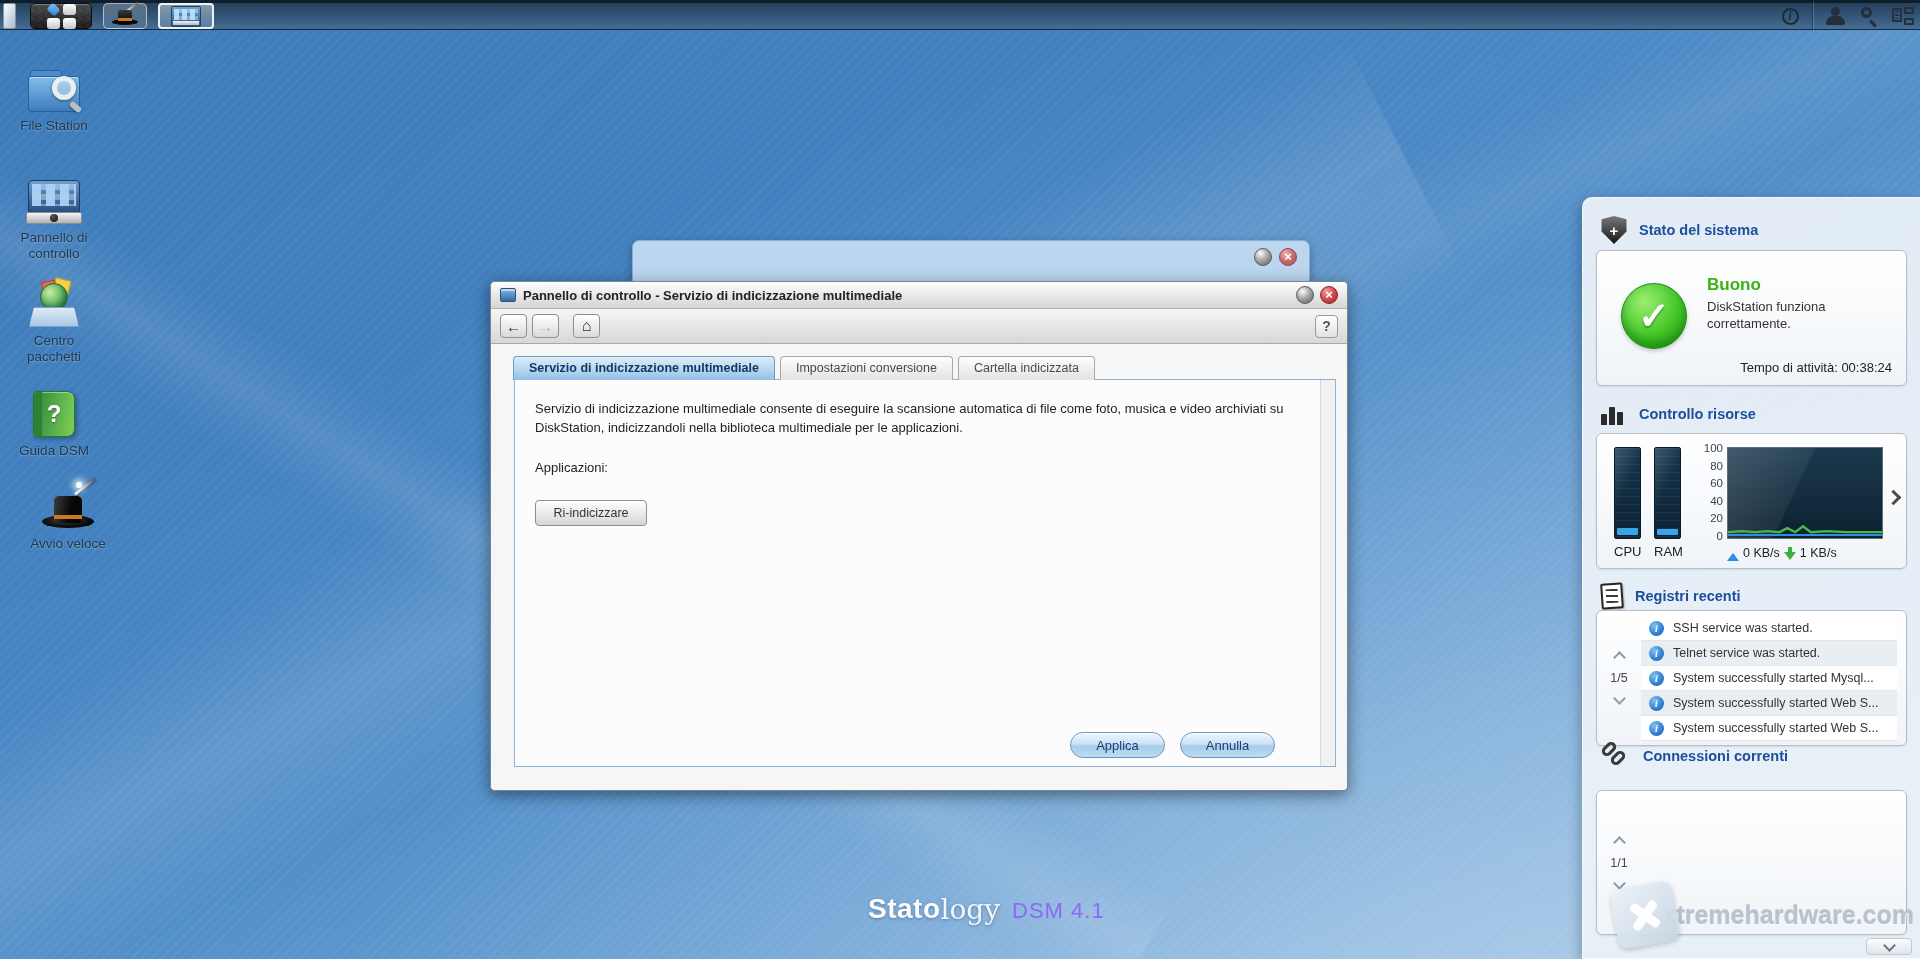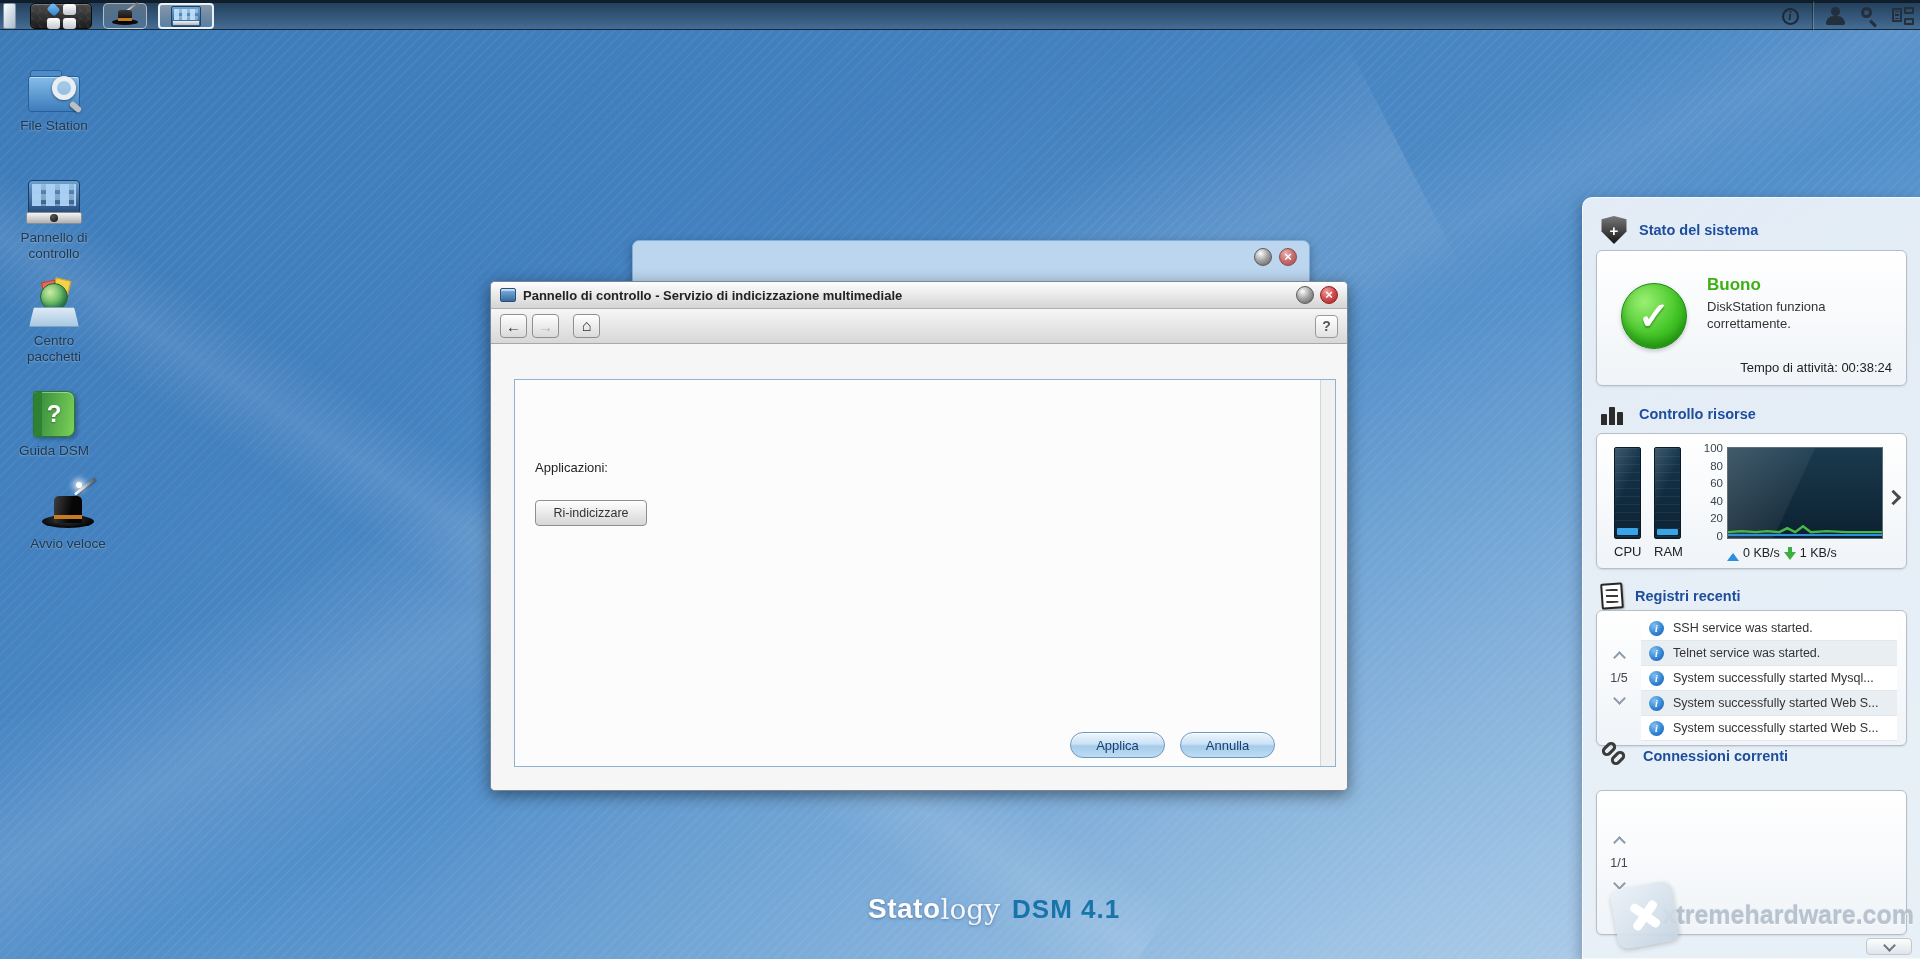--- a/index.html
+++ b/index.html
@@ -268,21 +268,21 @@
   .kick-icon .no { position:absolute; right:0; top:3px; width:9px; height:9px; border-radius:50%;
     background:#d03030; border:1px solid #fff; color:#fff; font-size:7px; line-height:7px; text-align:center; font-weight:bold; }
   .collapse-tab { position:absolute; right:8px; bottom:3px; width:46px; height:17px; border-radius:4px;
     background:linear-gradient(#fdfdfd,#dfe5ea); border:1px solid #c0c8d0;
     display:flex; align-items:center; justify-content:center; }
   .collapse-tab .chev { border-color:#6a7684; }
   
   .syno-mark { position:absolute; left:868px; top:893px; z-index:2; display:flex; align-items:baseline; gap:12px; }
   .syno-mark .b1 { font-size:28px; font-weight:bold; color:#fdfdfd; text-shadow:0 1px 3px rgba(40,70,110,.5); letter-spacing:.5px; }
   .syno-mark .b2 { font-size:28px; font-family:"DejaVu Serif", serif; color:#f2f6fa; text-shadow:0 1px 3px rgba(40,70,110,.5); }
-  .syno-mark .ver { font-size:26px; font-weight:bold; color:#0369a1; opacity:.85; letter-spacing:1px; }
+  .syno-mark .ver { font-size:22px; font-weight:normal; color:#8b5cf6; opacity:.85; letter-spacing:1px; }
   .xtreme-mark { position:absolute; right:6px; bottom:14px; z-index:9; display:flex; align-items:center; }
   .xtile { position:relative; width:62px; height:60px; border-radius:10px; transform:rotate(-10deg);
     background:linear-gradient(145deg, rgba(235,242,248,.95), rgba(195,210,224,.9));
     box-shadow:0 2px 5px rgba(0,0,0,.2); margin-right:-14px; }
   .xtile i { position:absolute; left:14px; top:26px; width:34px; height:9px; background:#fff; border-radius:4px; }
   .xtile i:nth-child(1){ transform:rotate(45deg); }
   .xtile i:nth-child(2){ transform:rotate(-45deg); }
   .xtreme-mark .txt { font-size:25px; font-weight:bold; color:rgba(180,192,204,.95);
     text-shadow:0 1px 1px rgba(255,255,255,.7), 0 -1px 1px rgba(120,140,160,.4); }
 </style>
@@ -424,21 +424,27 @@
       <div class="btn-close">×</div>
     </div>
   </div>
   <div class="dlg-toolbar">
     <div class="nav-btn">←</div>
     <div class="nav-btn disabled">→</div>
     <div class="nav-btn home">⌂</div>
     <div class="help-btn">?</div>
   </div>
   <div class="dlg-body">
+    <div class="tabs">
+      <div class="tab active">Servizio di indicizzazione multimediale</div>
+      <div class="tab">Impostazioni conversione</div>
+      <div class="tab">Cartella indicizzata</div>
+    </div>
     <div class="content-box">
+      <div class="desc">Servizio di indicizzazione multimediale consente di eseguire la scansione automatica di file come foto, musica e video archiviati su DiskStation, indicizzandoli nella biblioteca multimediale per le applicazioni.</div>
       <div class="apps-label">Applicazioni:</div>
       <button class="reindex-btn">Ri-indicizzare</button>
       <div class="scrolltrack"></div>
       <div class="dlg-actions">
         <button class="pill-btn">Applica</button>
         <button class="pill-btn">Annulla</button>
       </div>
     </div>
   </div>
 </div>

